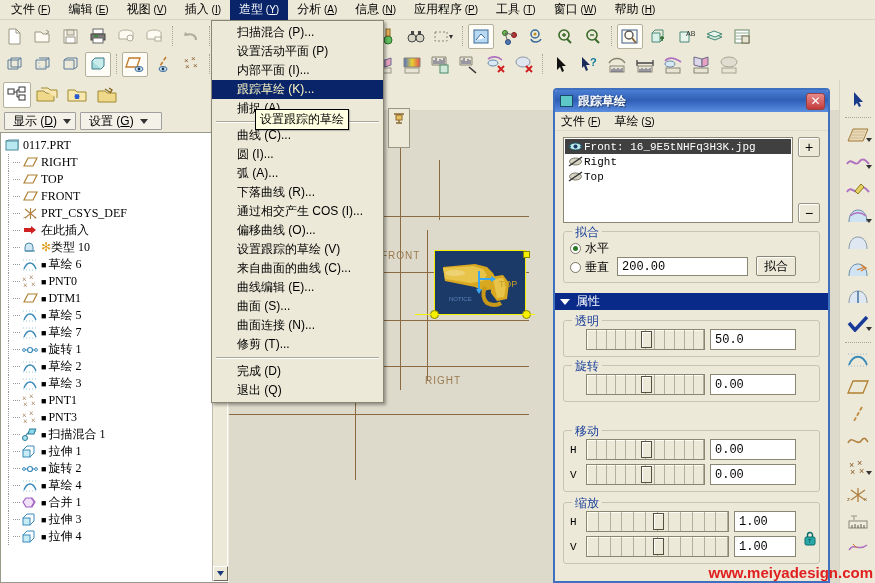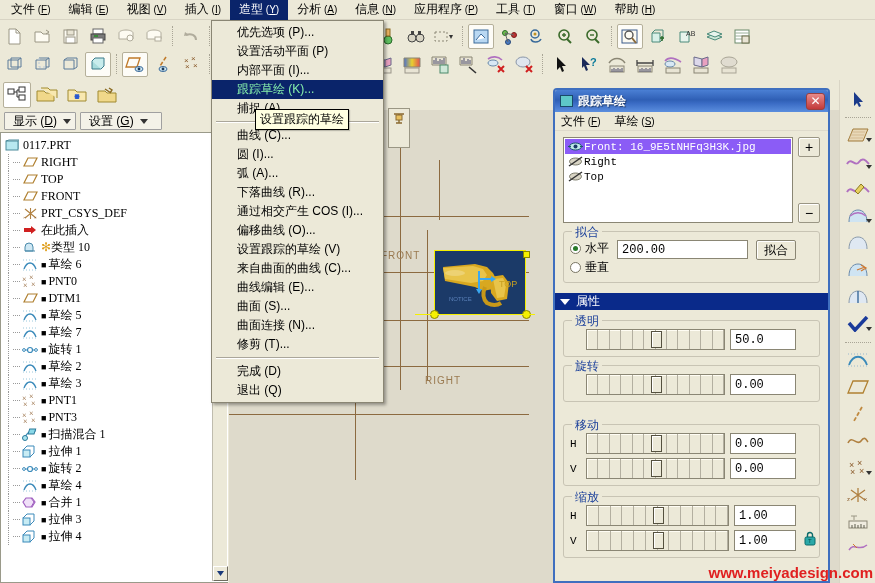--- a/index.html
+++ b/index.html
@@ -153,21 +153,21 @@
     position: absolute; left: 211px; top: 20px; width: 173px;
     background: #ece9d8; border: 1px solid #8a8674;
     box-shadow: 2px 2px 3px rgba(0,0,0,0.35);
     padding: 2px 0; z-index: 40;
   }
   .ditem {
     height: 19px; display:flex; align-items:center;
     padding-left: 25px; font-size: 12px; color: #000; white-space: nowrap;
     cursor: default;
   }
-  .ditem.hl { background: #0a246a; color: #86efac; }
+  .ditem.hl { background: #0a246a; color: #fef9c3; }
   .dsep { height: 1px; margin: 3px 4px; border-top: 1px solid #aaa69a;
           border-bottom: 1px solid #fff; }
   .tooltip {
     position: absolute; left: 255px; top: 109px;
     background: #ffffe1; border: 1px solid #000; color: #000;
     font-size: 12px; padding: 1px 4px; z-index: 60; white-space: nowrap;
     box-shadow: 1px 1px 1px rgba(0,0,0,0.2);
   }
 
   
@@ -200,21 +200,21 @@
     padding-left: 6px; gap: 14px; font-size: 12px;
     border-bottom: 1px solid #dedacb;
   }
   .dlg-body { padding: 6px 8px 0 8px; }
   .listbox {
     height: 86px; background: #fff; border: 1px solid #8a8674;
     overflow: hidden; padding: 1px;
   }
   .lrow { height: 15px; display:flex; align-items:center; font-size: 11px;
           font-family: "Liberation Mono","DejaVu Sans Mono", monospace; padding-left: 2px; }
-  .lrow.sel { background: #8b5cf6; color: #fff; }
+  .lrow.sel { background: #404040; color: #fff; }
   .lrow .licn { width: 17px; height: 13px; display:flex; align-items:center; justify-content:center; }
   .listrow-wrap { display:flex; gap: 5px; }
   .pmbtns { display:flex; flex-direction:column; justify-content:space-between; width: 22px; }
   .pmbtn {
     width: 22px; height: 20px; background: #ece9d8;
     border: 1px solid #9a9684; border-radius: 2px;
     display:flex; align-items:center; justify-content:center;
     font-size: 14px; color:#000; line-height: 1;
     box-shadow: inset 1px 1px 0 #fff;
   }
@@ -265,21 +265,21 @@
   .slider .grip {
     position: absolute; top: 1px; bottom: 1px; width: 11px;
     background: #ece9d8; border: 1px solid #55513f;
     box-shadow: inset 1px 1px 0 #fff;
   }
   .slider-row { display:flex; align-items:center; gap: 5px; margin-bottom: 4px; }
   .slider-row .hv {
     width: 11px; font-size: 11px; font-family:"Liberation Mono","DejaVu Sans Mono",monospace;
   }
   .val {
-    width: 66px; height: 21px; background: #fff; border: 1px solid #8a8674;
+    width: 86px; height: 21px; background: #fff; border: 1px solid #8a8674;
     display:flex; align-items:center; padding-left: 4px;
     font-size: 12px; font-family:"Liberation Mono","DejaVu Sans Mono", monospace;
   }
   .lockicn {
     position: absolute; right: 10px; bottom: 34px;
     width: 16px; height: 16px;
   }
   .watermark {
     position: absolute; right: 2px; bottom: 2px;
     color: #e02020; font-weight: bold; font-size: 15px;
@@ -1110,21 +1110,21 @@
     </div>
     <div class="rbtn">
       <svg width="22" height="16">
           <path d="M2 9c5-8 10 2 18-5" fill="none" stroke="#b070c0" stroke-width="1.5"></path>
           <path d="M6 3l4 4" stroke="#d07a30"></path>
         </svg>
     </div>
   </div>
 
   <div class="dropdown" id="dropdown">
-      <div class="ditem">优先选项 (P)...</div>
+      <div class="ditem">扫描混合 (P)...</div>
       <div class="ditem">设置活动平面 (P)</div>
       <div class="ditem">内部平面 (I)...</div>
       <div class="ditem hl">跟踪草绘 (K)...</div>
       <div class="ditem">捕捉 (A)</div>
       <div class="dsep"></div>
       <div class="ditem">曲线 (C)...</div>
       <div class="ditem">圆 (I)...</div>
       <div class="ditem">弧 (A)...</div>
       <div class="ditem">下落曲线 (R)...</div>
       <div class="ditem">通过相交产生 COS (I)...</div>
@@ -1185,21 +1185,21 @@
             </div>
           </div>
         <div class="pmbtns">
           <div class="pmbtn">+</div>
           <div class="pmbtn">−</div>
         </div>
       </div>
 
       <div class="group">
         <div class="glabel">拟合</div>
-        <div style="display:flex;align-items:flex-start;gap:8px;">
+        <div style="display:flex;align-items:flex-end;gap:8px;">
           <div style="display:flex;flex-direction:column;gap:2px;">
             <div class="radio-row">
               <span class="radio on"></span>
               <span>水平</span>
             </div>
             <div class="radio-row">
               <span class="radio"></span>
               <span>垂直</span>
             </div>
           </div>
@@ -1259,21 +1259,21 @@
                 <div class="tk"></div>
                 <div class="tk"></div>
                 <div class="tk"></div>
               </div>
             <div class="grip" style="left: calc(50% - 5px);"></div>
           </div>
           <div class="val">0.00</div>
         </div>
       </div>
 
-      <div class="group" style="margin-top:22px;">
+      <div class="group" style="margin-top:28px;">
         <div class="glabel">移动</div>
         <div class="slider-row">
           <span class="hv">H</span>
           <div class="slider">
             <div class="ticks">
                 <div class="tk"></div>
                 <div class="tk"></div>
                 <div class="tk"></div>
                 <div class="tk"></div>
                 <div class="tk"></div>

